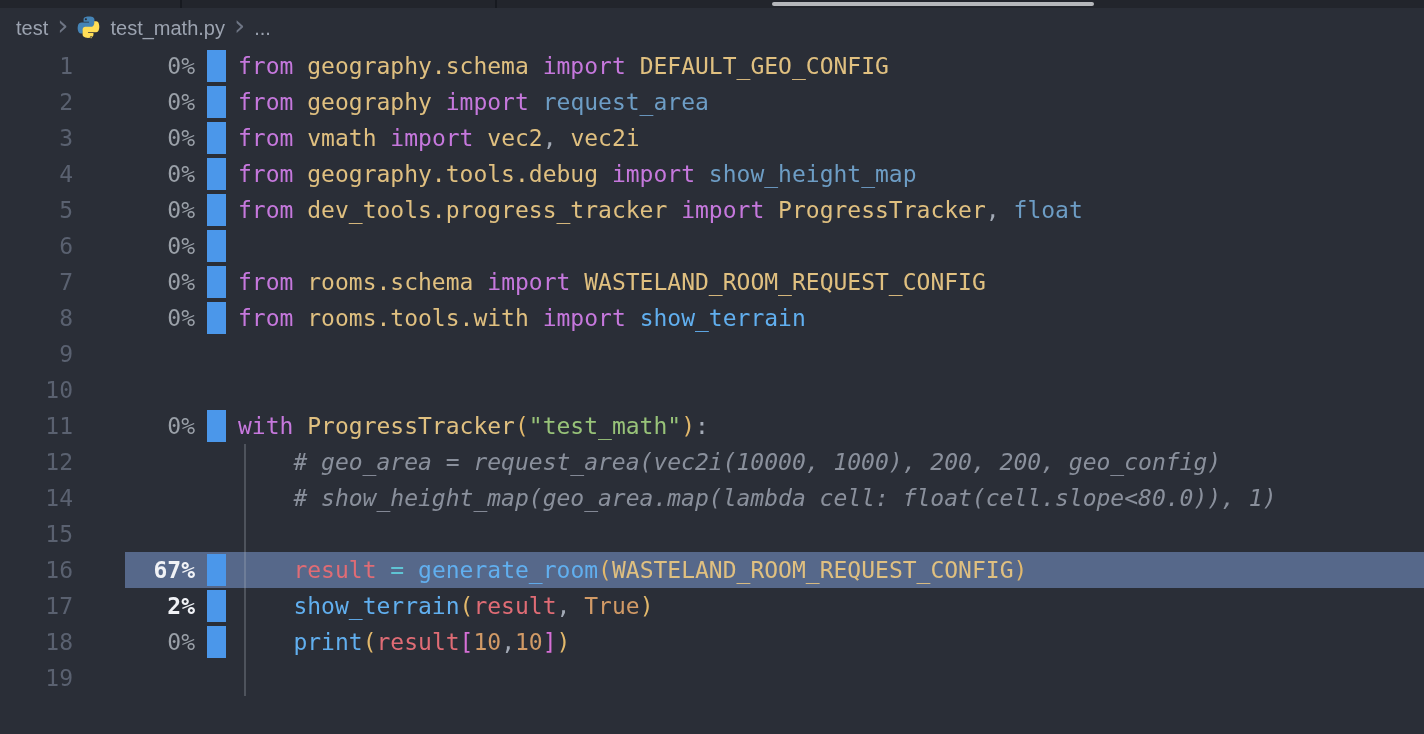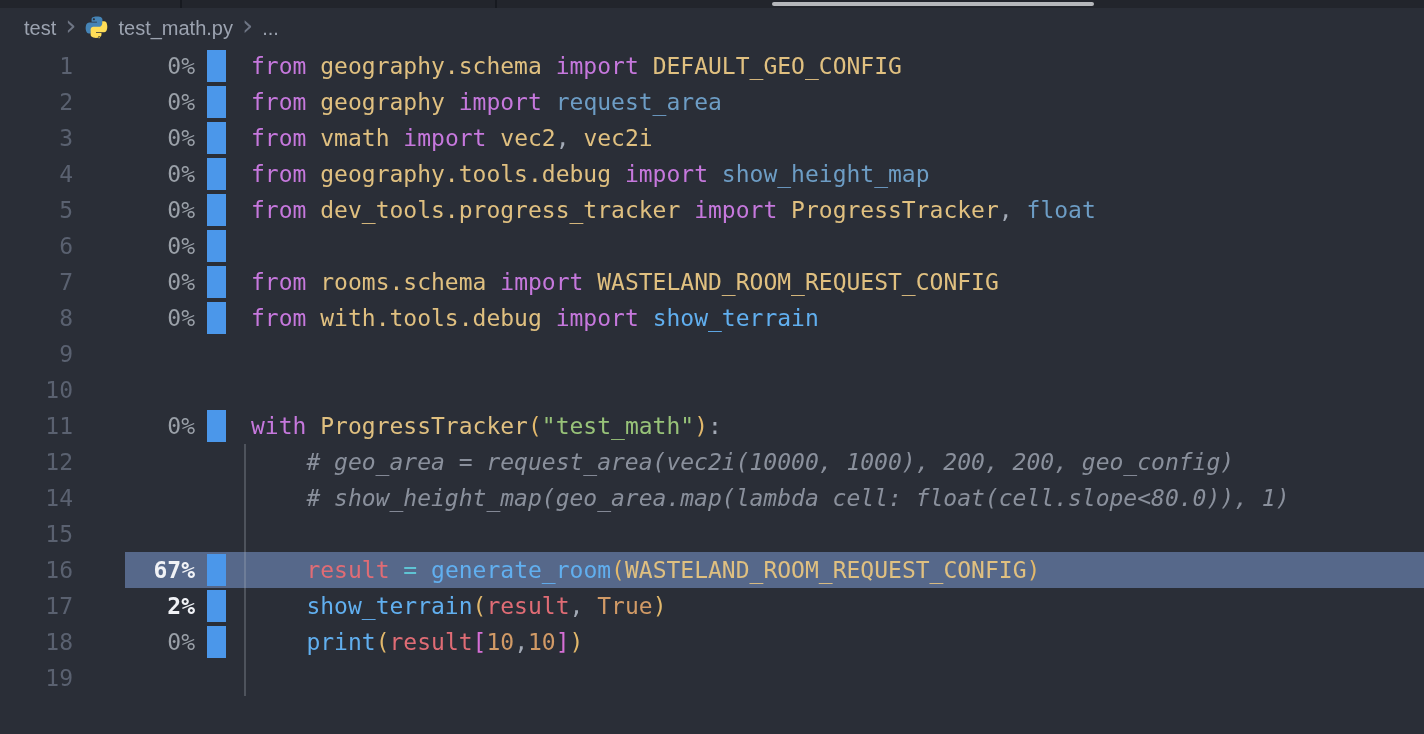--- a/index.html
+++ b/index.html
@@ -7,41 +7,41 @@
     width:1424px;height:734px;overflow:hidden;
     background:var(--background,#2a2e37);
     font-family:"DejaVu Sans Mono",monospace;
   }
   
   .topstrip{position:relative;height:8px;background:var(--topstrip-background,#22252c)}
   .tab-divider{position:absolute;top:0;width:2px;height:8px;background:#171a20}
   .tab-indicator{position:absolute;left:772px;top:2px;width:322px;height:4px;background:#b5b7bb;border-radius:2px}
   
   .breadcrumb{
-    display:flex;align-items:center;height:40px;padding-left:24px;gap:9px;
+    display:flex;align-items:center;height:40px;padding-left:16px;gap:9px;
     font-family:"Liberation Sans",sans-serif;font-size:20px;
     color:var(--breadcrumb-text,#9ca3b0);
   }
   .crumb{cursor:pointer}
   .crumb-sep{color:#6e7584;font-size:28px;line-height:20px;transform:translateY(-2px);font-family:"DejaVu Sans",sans-serif}
   .crumb-icon{display:flex;align-items:center}
   
   .editor{position:relative;font-size:23px;line-height:36px}
   .row{display:flex;height:36px;white-space:pre}
   .ln{
     width:125px;padding-right:52px;box-sizing:border-box;text-align:right;
     color:var(--line-number,#5a6170);cursor:pointer;flex:none;
   }
   .row-main{flex:1;display:flex;min-width:0}
   .row.hl .row-main{background:var(--active-line-highlight,#56688a)}
   .pct{width:70px;text-align:right;color:var(--percent-dim,#9aa0a8);flex:none}
   .pct.bright{color:var(--percent-bright,#f0f2f6);font-weight:bold}
   .marker{width:19px;height:32px;margin:2px 0 0 12px;background:var(--gutter-marker-blue,#4b97ea);flex:none}
   .marker.off{visibility:hidden}
-  .code{margin-left:25px;white-space:pre}
+  .code{margin-left:12px;white-space:pre}
   .indent-guide{position:absolute;left:244px;top:396px;width:2px;height:252px;background:rgba(171,178,191,.28)}
   
   .tok-kw {color:var(--tok-kw,#c678dd)}
   .tok-mod{color:var(--tok-mod,#e0c080)}
   .tok-dim{color:var(--tok-dim,#6d9dc5)}
   .tok-fn {color:var(--tok-fn,#61afef)}
   .tok-var{color:var(--tok-var,#e06c75)}
   .tok-str{color:var(--tok-str,#98c379)}
   .tok-num{color:var(--tok-num,#d19a66)}
   .tok-op {color:var(--tok-op,#5fc4d4)}
@@ -129,21 +129,21 @@
       <div class="pct">0%</div>
       <div class="marker"></div>
       <div class="code"><span class="tok-kw">from</span><span class="tok-txt"> </span><span class="tok-mod">rooms.schema</span><span class="tok-txt"> </span><span class="tok-kw">import</span><span class="tok-txt"> </span><span class="tok-mod">WASTELAND_ROOM_REQUEST_CONFIG</span></div>
     </div>
   </div>
     <div class="row">
     <div class="ln">8</div>
     <div class="row-main">
       <div class="pct">0%</div>
       <div class="marker"></div>
-      <div class="code"><span class="tok-kw">from</span><span class="tok-txt"> </span><span class="tok-mod">with.tools.debug</span><span class="tok-txt"> </span><span class="tok-kw">import</span><span class="tok-txt"> </span><span class="tok-fn">show_terrain</span></div>
+      <div class="code"><span class="tok-kw">from</span><span class="tok-txt"> </span><span class="tok-mod">rooms.tools.with</span><span class="tok-txt"> </span><span class="tok-kw">import</span><span class="tok-txt"> </span><span class="tok-fn">show_terrain</span></div>
     </div>
   </div>
     <div class="row">
     <div class="ln">9</div>
     <div class="row-main">
       <div class="pct"></div>
       <div class="marker off"></div>
       <div class="code"></div>
     </div>
   </div>

